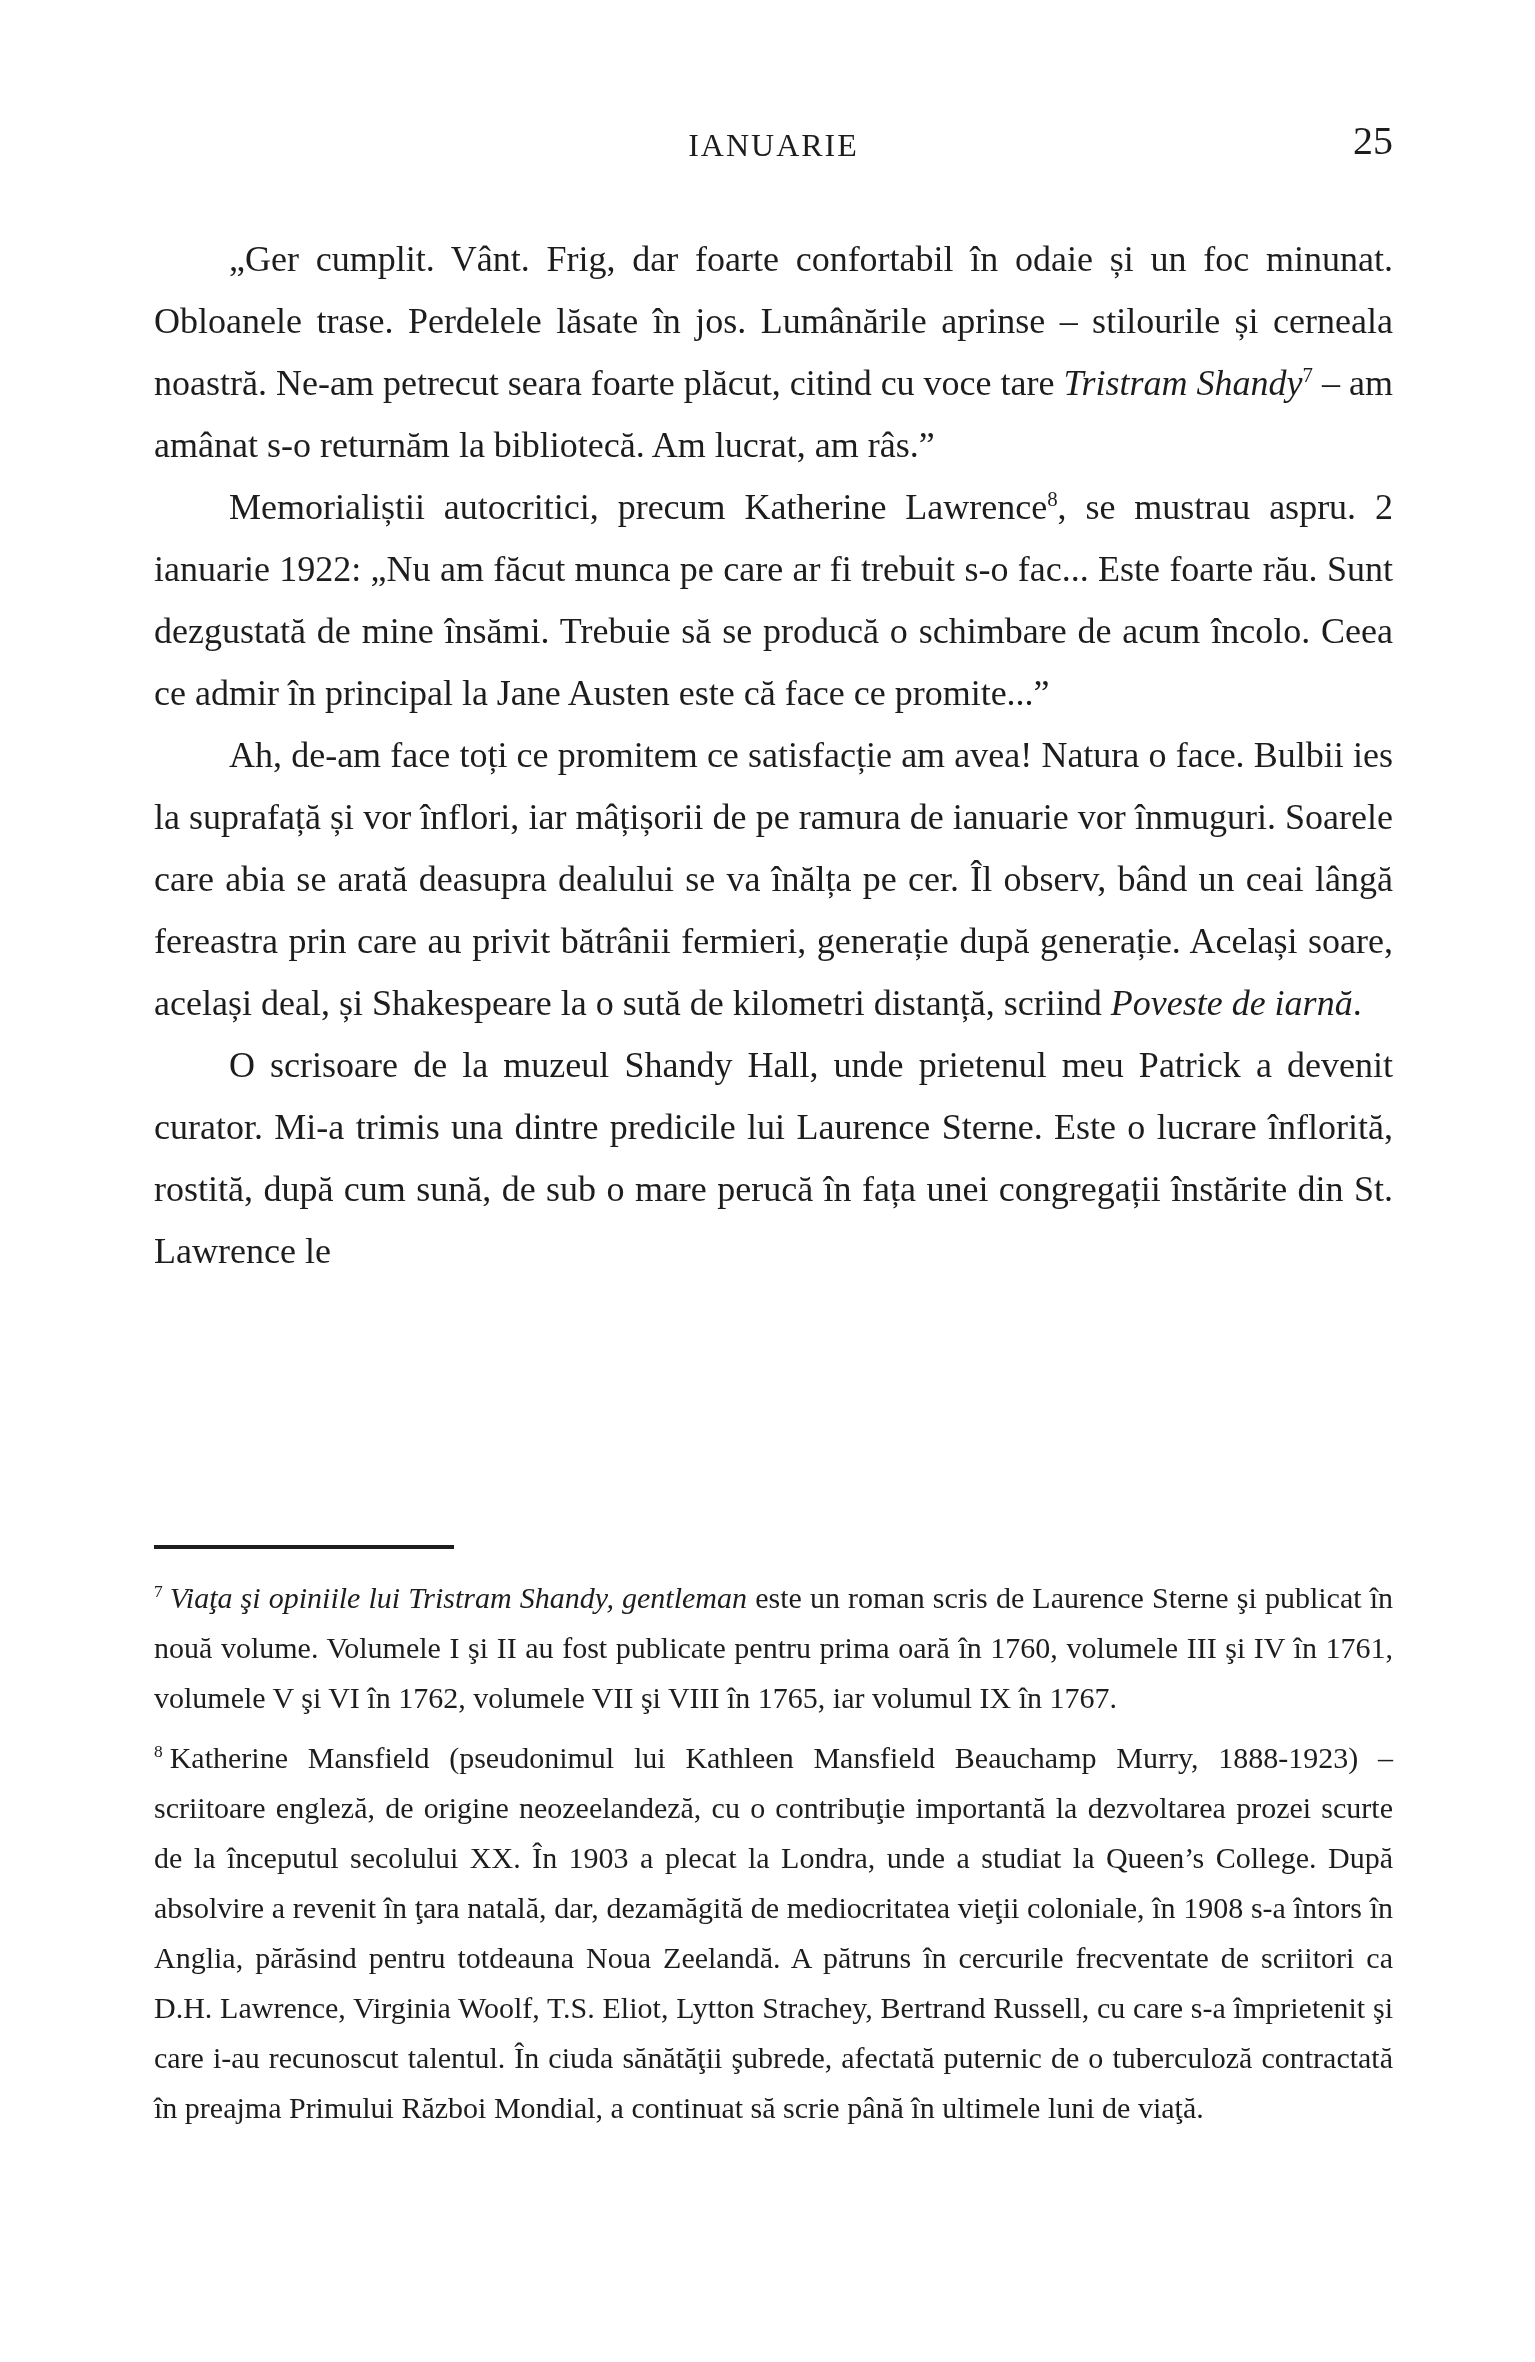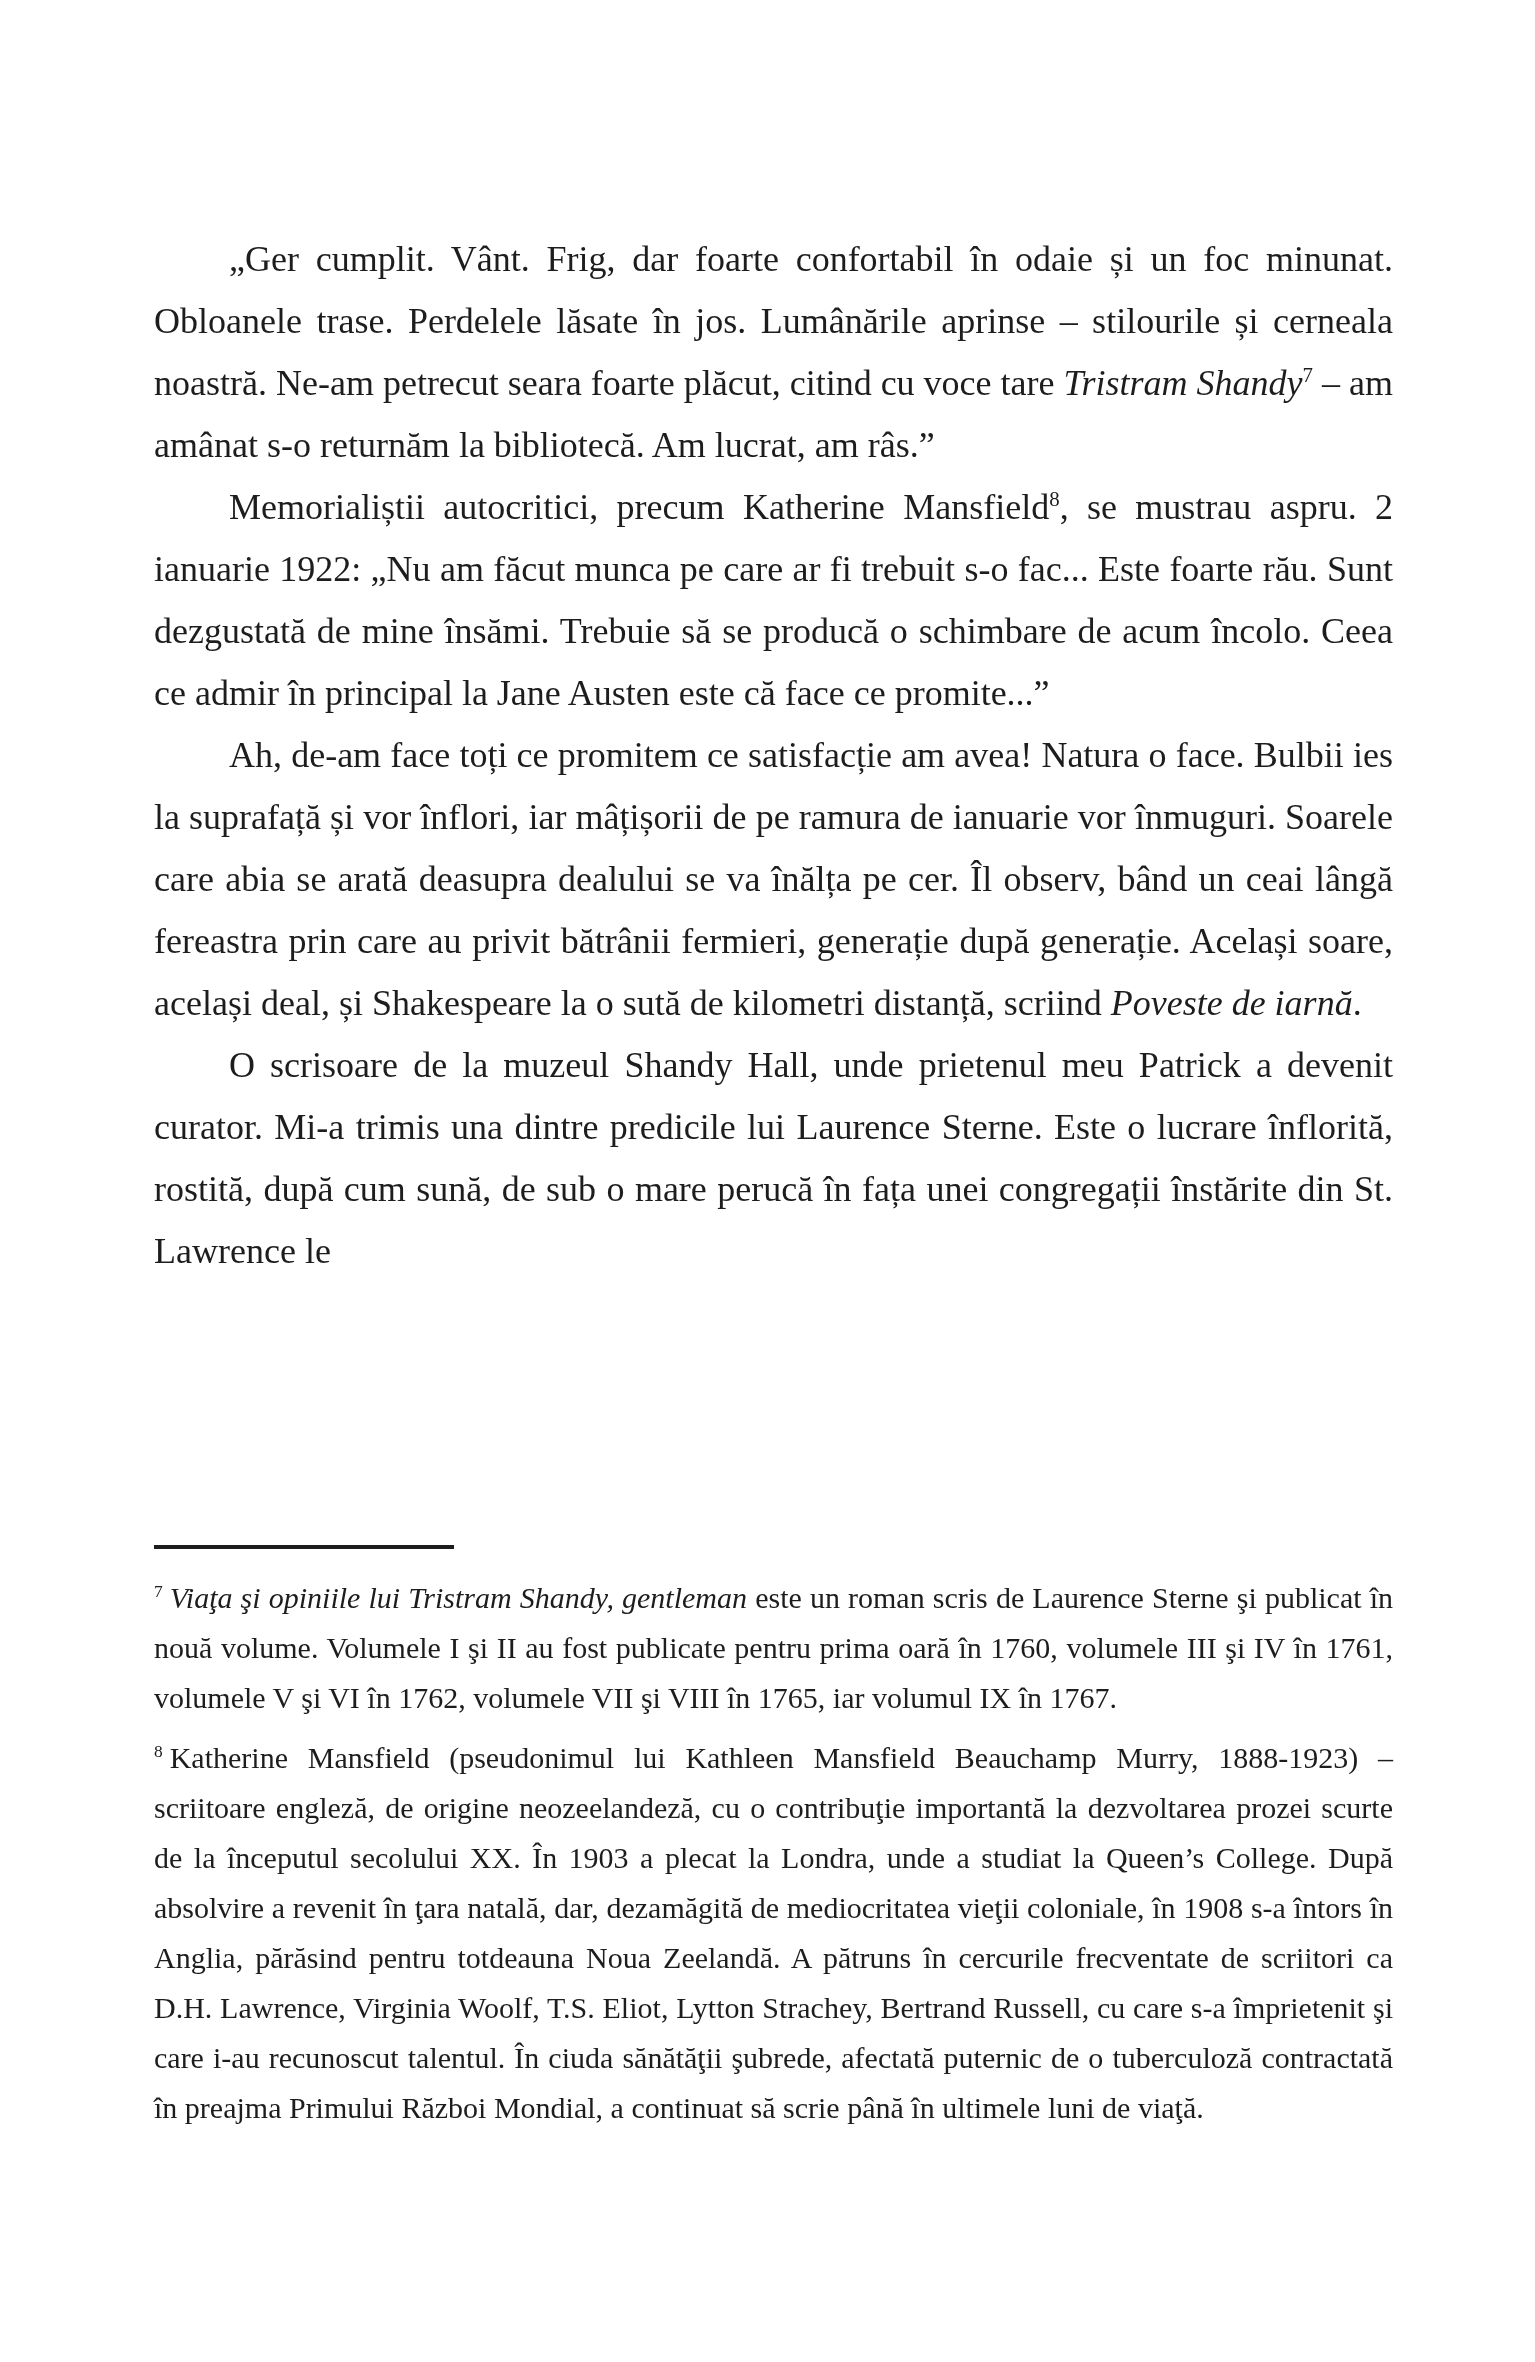--- a/index.html
+++ b/index.html
@@ -69,24 +69,28 @@
   }
   .fn { text-indent: 0; }
   .fn + .fn { margin-top: 10px; }
   sup.fnmark { margin-right: 7px; }
 </style>
 </head>
 <body>
 
 <div class="page">
 
+  <div class="header">
+    <span class="chapter">IANUARIE</span>
+    <span class="pagenum">25</span>
+  </div>
 
   <div class="body-text">
     <p><span>„Ger cumplit. Vânt. Frig, dar foarte confortabil în odaie și un foc minunat. Obloanele trase. Perdelele lăsate în jos. Lumânările aprinse – stilourile și cerneala noastră. Ne-am petrecut seara foarte plăcut, citind cu voce tare </span><span class="it">Tristram Shandy</span><sup class="fnref">7</sup><span> – am amânat s-o returnăm la bibliotecă. Am lucrat, am râs.”</span></p>
-    <p><span>Memorialiștii autocritici, precum Katherine Mansfield</span><sup class="fnref">8</sup><span>, se mustrau aspru. 2 ianuarie 1922: „Nu am făcut munca pe care ar fi trebuit s-o fac... Este foarte rău. Sunt dezgustată de mine însămi. Trebuie să se producă o schimbare de acum încolo. Ceea ce admir în principal la Jane Austen este că face ce promite...”</span></p>
+    <p><span>Memorialiștii autocritici, precum Katherine Lawrence</span><sup class="fnref">8</sup><span>, se mustrau aspru. 2 ianuarie 1922: „Nu am făcut munca pe care ar fi trebuit s-o fac... Este foarte rău. Sunt dezgustată de mine însămi. Trebuie să se producă o schimbare de acum încolo. Ceea ce admir în principal la Jane Austen este că face ce promite...”</span></p>
     <p><span>Ah, de-am face toți ce promitem ce satisfacție am avea! Natura o face. Bulbii ies la suprafață și vor înflori, iar mâțișorii de pe ramura de ianuarie vor înmuguri. Soarele care abia se arată deasupra dealului se va înălța pe cer. Îl observ, bând un ceai lângă fereastra prin care au privit bătrânii fermieri, generație după generație. Același soare, același deal, și Shakespeare la o sută de kilometri distanță, scriind </span><span class="it">Poveste de iarnă</span><span>.</span></p>
     <p><span>O scrisoare de la muzeul Shandy Hall, unde prietenul meu Patrick a devenit curator. Mi-a trimis una dintre predicile lui Laurence Sterne. Este o lucrare înflorită, rostită, după cum sună, de sub o mare perucă în fața unei congregații înstărite din St. Lawrence le</span></p>
   </div>
 
   <div class="footnotes">
     <div class="fnrule"></div>
     <p class="fn"><sup class="fnmark">7</sup><span class="it">Viaţa şi opiniile lui Tristram Shandy, gentleman</span><span> este un roman scris de Laurence Sterne şi publicat în nouă volume. Volumele I şi II au fost publicate pentru prima oară în 1760, volumele III şi IV în 1761, volumele V şi VI în 1762, volumele VII şi VIII în 1765, iar volumul IX în 1767.</span></p>
     <p class="fn"><sup class="fnmark">8</sup><span>Katherine Mansfield (pseudonimul lui Kathleen Mansfield Beauchamp Murry, 1888-1923) – scriitoare engleză, de origine neozeelandeză, cu o contribuţie importantă la dezvoltarea prozei scurte de la începutul secolului XX. În 1903 a plecat la Londra, unde a studiat la Queen’s College. După absolvire a revenit în ţara natală, dar, dezamăgită de mediocritatea vieţii coloniale, în 1908 s-a întors în Anglia, părăsind pentru totdeauna Noua Zeelandă. A pătruns în cercurile frecventate de scriitori ca D.H. Lawrence, Virginia Woolf, T.S. Eliot, Lytton Strachey, Bertrand Russell, cu care s-a împrietenit şi care i-au recunoscut talentul. În ciuda sănătăţii şubrede, afectată puternic de o tuberculoză contractată în preajma Primului Război Mondial, a continuat să scrie până în ultimele luni de viaţă.</span></p>
   </div>
 

